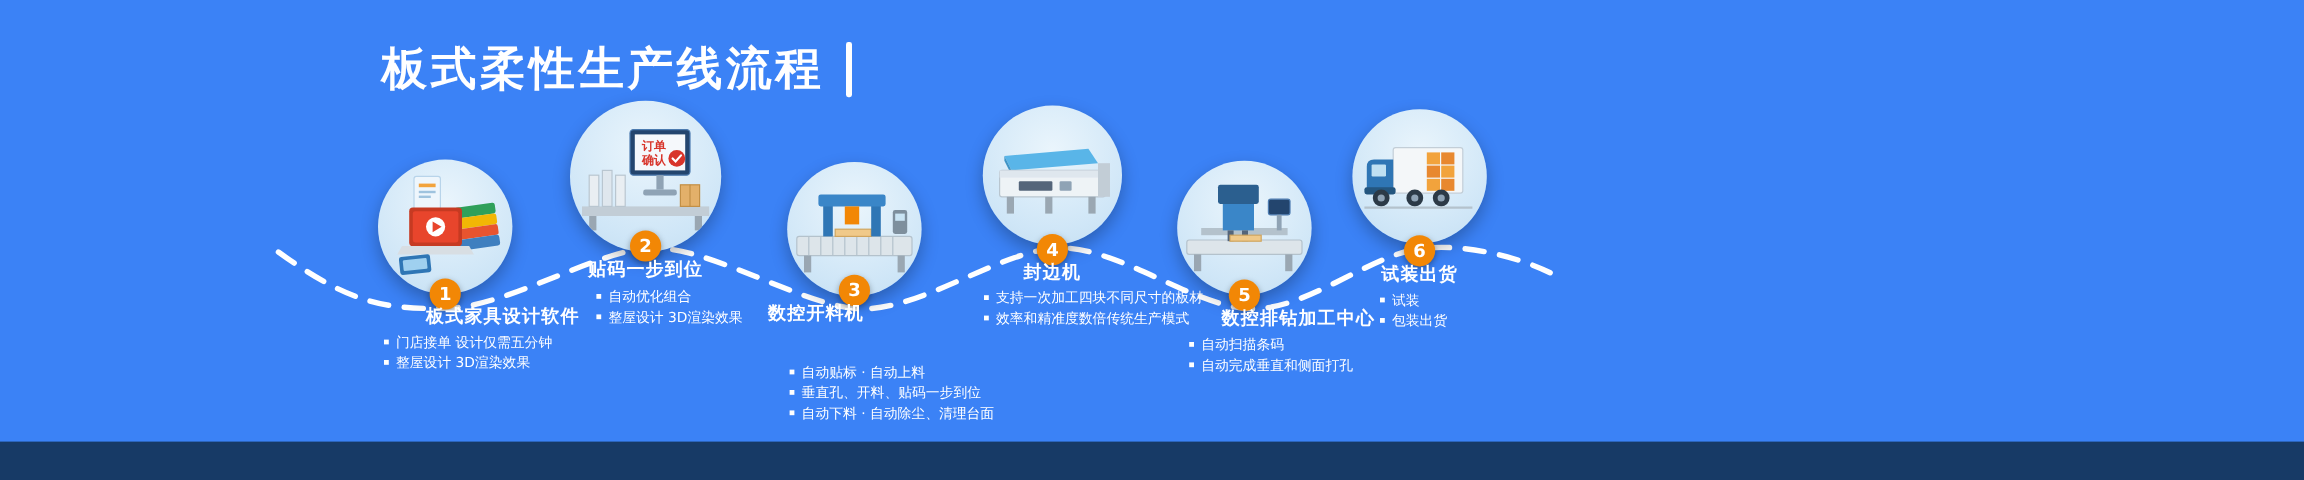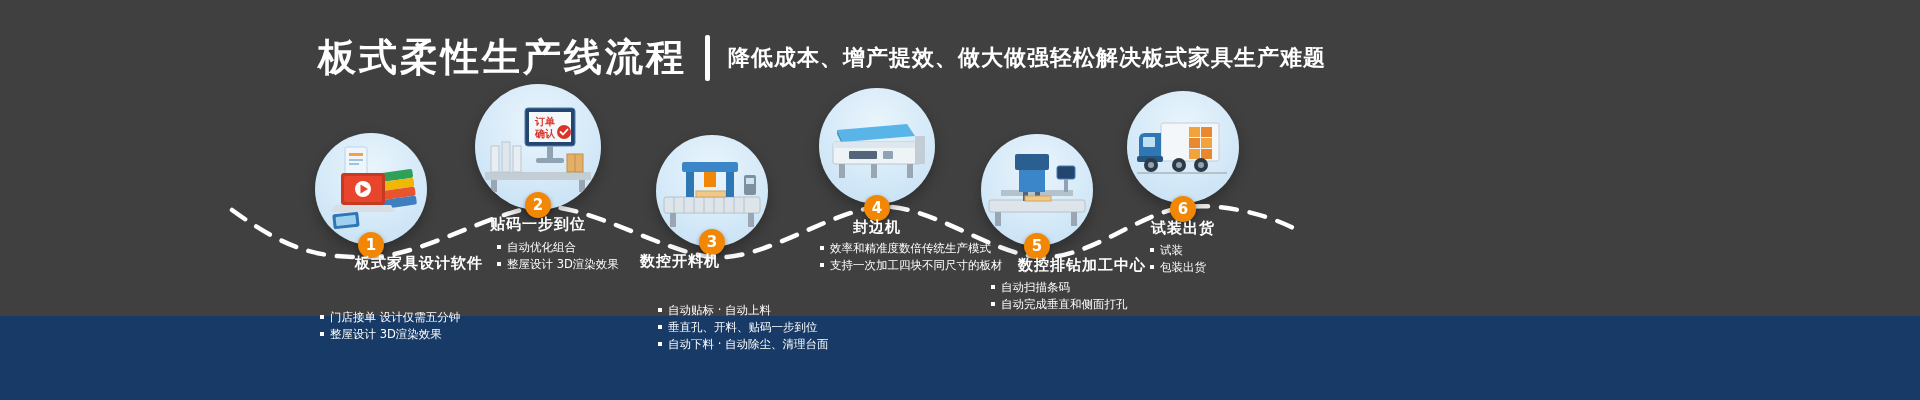--- a/index.html
+++ b/index.html
@@ -3,21 +3,21 @@
 <meta charset="utf-8">
 <style>
   * { margin:0; padding:0; box-sizing:border-box; }
   html,body { width:1920px; height:400px; }
   body {
     font-family:"DejaVu Sans","Liberation Sans",sans-serif;
     background:#173a66;
     overflow:hidden;
     position:relative;
   }
-  .banner { position:absolute; inset:0; width:1920px; height:316px; background:#404040; }
+  .banner { position:absolute; inset:0; width:1920px; height:368px; background:#3b82f6; }
 
   
   .header {
     position:absolute; left:318px; top:32px;
     display:flex; align-items:center; gap:18px;
     color:#ffffff; z-index:3;
   }
   .title { font-size:38px; font-weight:bold; letter-spacing:3px; white-space:nowrap; }
   .divider { width:5px; height:46px; background:#ffffff; border-radius:2px; flex:0 0 auto; }
   .subtitle { font-size:22px; font-weight:bold; letter-spacing:1px; white-space:nowrap; }
@@ -52,21 +52,21 @@
   }
   .bullets li::before {
     content:""; display:inline-block; width:4px; height:4px;
     background:#ffffff; margin-right:6px; vertical-align:2px;
   }
 
   
   .step1 .circle{left:315px; top:133px; width:112px; height:112px;}
   .step1 .badge{left:358px; top:232px;}
   .step1 .step-title{left:371px; top:254px;margin-left:48px;}
-  .step1 .bullets{left:320px; top:277px;margin-top:32px;}
+  .step1 .bullets{left:320px; top:277px;}
 
   .step2 .circle{left:475px; top:84px; width:126px; height:126px;}
   .step2 .badge{left:525px; top:192px;}
   .step2 .step-title{left:538px; top:215px;}
   .step2 .bullets{left:497px; top:239px;}
 
   .step3 .circle{left:656px; top:135px; width:112px; height:112px;}
   .step3 .badge{left:699px; top:229px;}
   .step3 .step-title{left:680px; top:252px;}
   .step3 .bullets{left:658px; top:275px;margin-top:27px;}
@@ -87,21 +87,20 @@
   .step6 .bullets{left:1150px; top:242px;}
 </style>
 </head>
 <body>
 
 <div class="banner">
 
   <header class="header">
     <h1 class="title">板式柔性生产线流程</h1>
     <div class="divider"></div>
-    <h2 class="subtitle">降低成本、增产提效、做大做强轻松解决板式家具生产难题</h2>
   </header>
 
   <svg class="wave" width="1920" height="400" viewBox="0 0 1920 400">
     <path d="M 232 210
              C 290 252, 320 258, 371 257
              S 490 212, 538 207
              S 662 252, 712 257
              S 828 212, 877 207
              S 988 252, 1037 257
              S 1140 212, 1185 207
@@ -214,22 +213,22 @@
         <rect x="64" y="63" width="10" height="8" rx="1" fill="#8fa3b5"></rect>
         <rect x="96" y="48" width="10" height="28" fill="#c2cdd6"></rect>
         <rect x="20" y="76" width="6" height="14" fill="#9aa7b2"></rect>
         <rect x="52" y="76" width="6" height="14" fill="#9aa7b2"></rect>
         <rect x="88" y="76" width="6" height="14" fill="#9aa7b2"></rect>
       </svg>
     </div>
     <div class="badge">4</div>
     <div class="step-title">封边机</div>
     <ul class="bullets">
+      <li>支持一次加工四块不同尺寸的板材</li>
       <li>效率和精准度数倍传统生产模式</li>
-      <li>支持一次加工四块不同尺寸的板材</li>
     </ul>
   </section>
 
   <section class="step step5">
     <div class="circle">
       <svg viewBox="0 0 112 112">
         <rect x="8" y="66" width="96" height="12" rx="2" fill="#dde5ea" stroke="#b4c2cc"></rect>
         <rect x="14" y="78" width="6" height="14" fill="#9aa7b2"></rect>
         <rect x="90" y="78" width="6" height="14" fill="#9aa7b2"></rect>
         <rect x="20" y="56" width="72" height="6" fill="#b4c2cc"></rect>

